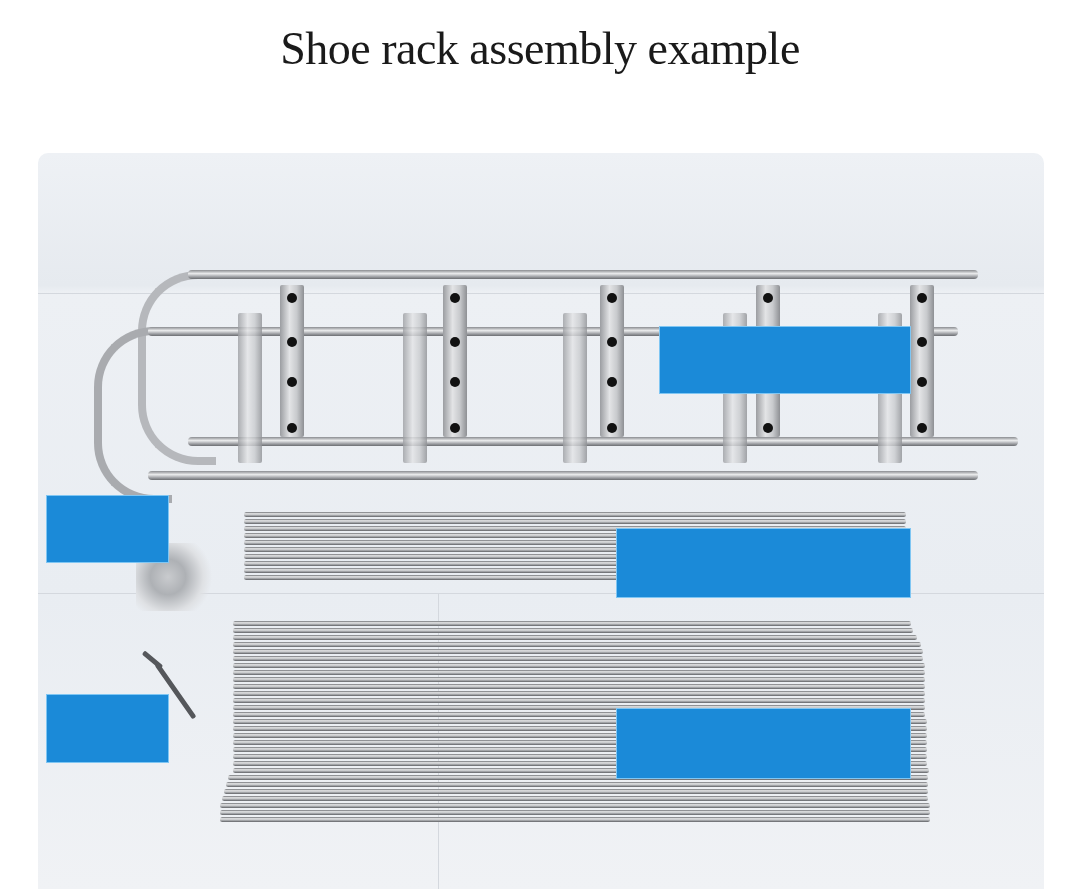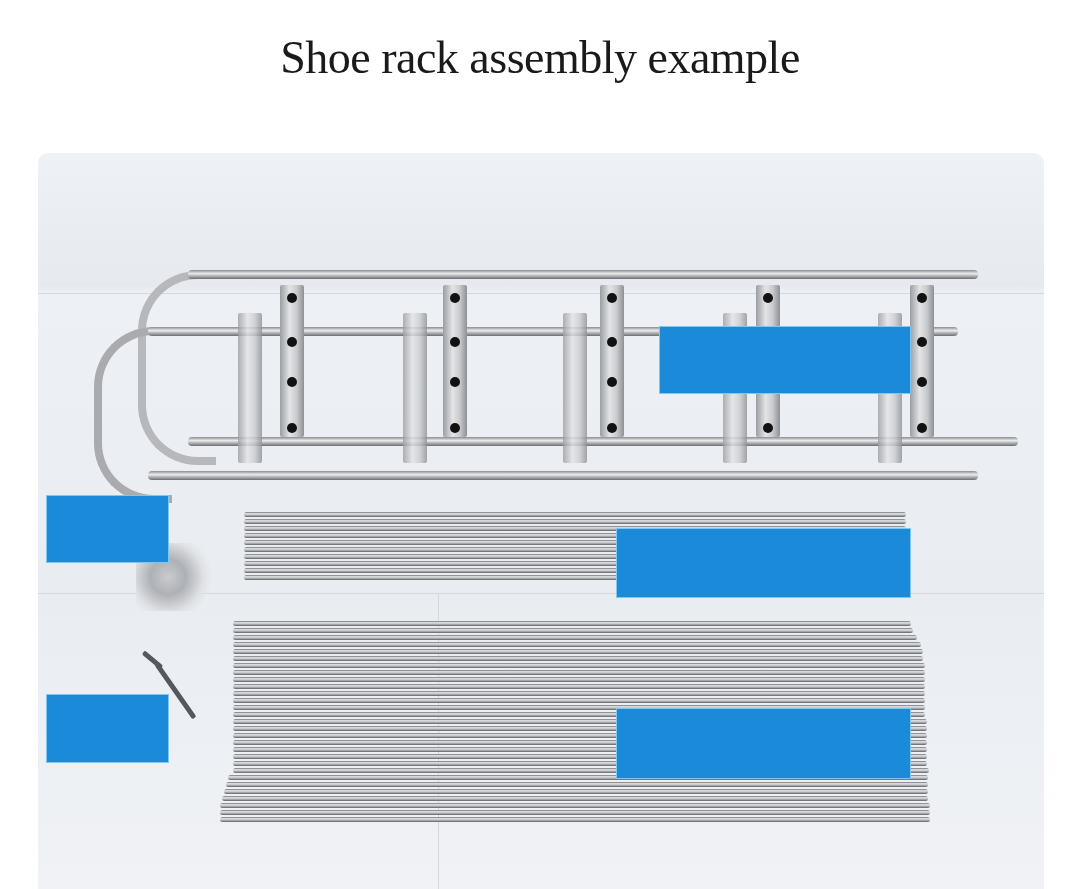--- a/index.html
+++ b/index.html
@@ -1,17 +1,17 @@
 <!DOCTYPE html>
 <html><head>
 <meta charset="utf-8">
 <style>
   html, body { margin:0; padding:0; }
   body { width:1080px; height:889px; background:#ffffff; position:relative; overflow:hidden; font-family:"Liberation Serif","DejaVu Serif",serif; }
-  .title { position:absolute; left:0; width:1080px; top:31px; text-align:center; font-size:46px; color:#1a1a1a; letter-spacing:-0.5px; }
+  .title { position:absolute; left:0; width:1080px; top:22px; text-align:center; font-size:46px; color:#1a1a1a; letter-spacing:-0.5px; }
   .photo { position:absolute; left:38px; top:153px; width:1006px; height:736px; border-radius:10px 10px 0 0; overflow:hidden;
     background:linear-gradient(180deg,#eef1f5 0%,#e6eaef 18%,#edf0f4 19%,#e9edf2 60%,#f0f2f5 100%); }
   .seam { position:absolute; background:#d4d8de; }
   .redact { position:absolute; background:#1b8ad8; box-shadow:0 0 0 1px #7fc6f3; }
   .rod { position:absolute; height:5px; border-radius:3px;
     background:linear-gradient(180deg,#6d6f73 0%,#e8e9ea 35%,#b9bbbe 60%,#5e6064 100%); }
   .frame-rail { position:absolute; height:9px; border-radius:4px;
     background:linear-gradient(180deg,#8a8c90 0%,#eaebec 40%,#a9abaf 70%,#6b6d71 100%); }
   .slat { position:absolute; width:24px; border-radius:2px;
     background:linear-gradient(90deg,#9b9da1 0%,#e3e4e6 40%,#c8cacd 70%,#8e9094 100%); }

